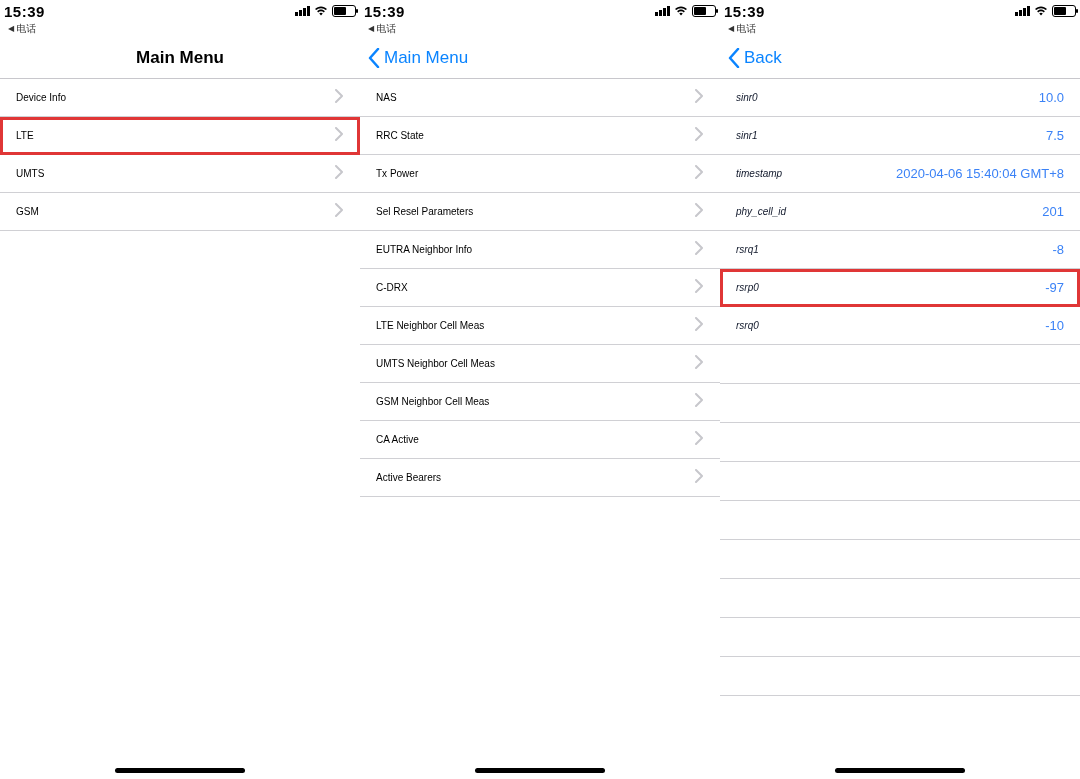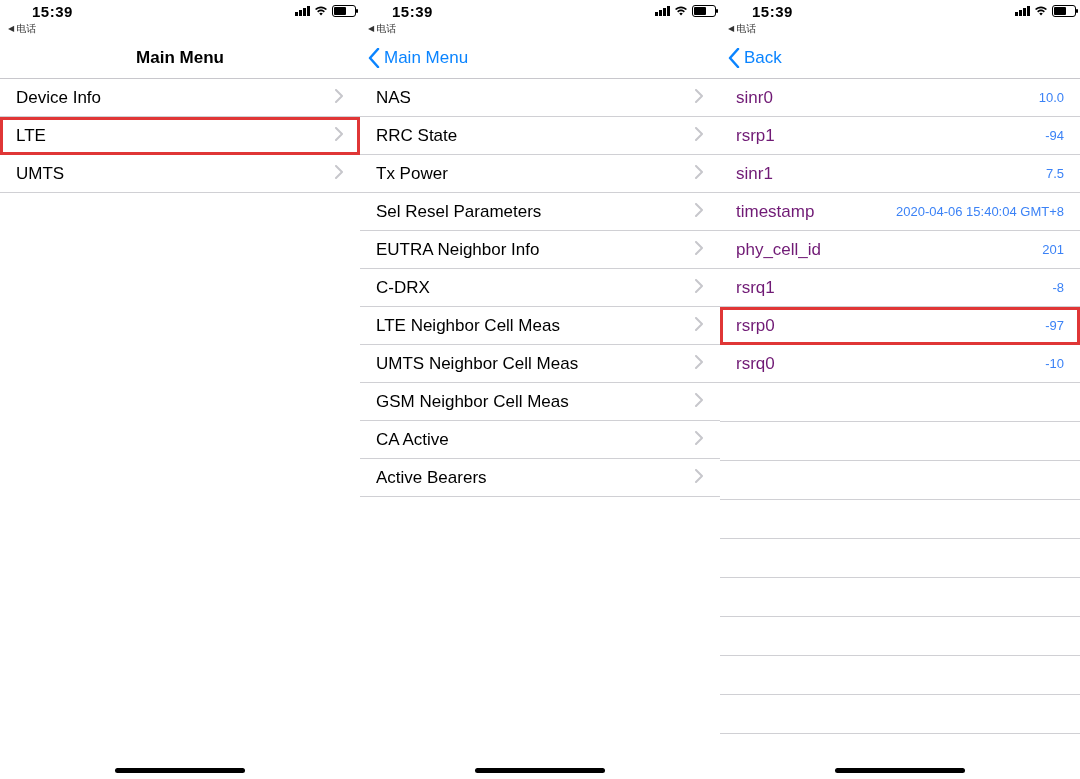--- a/index.html
+++ b/index.html
@@ -21,21 +21,21 @@
     height: 779px;
     background: #fff;
     position: relative;
     display: flex;
     flex-direction: column;
     box-sizing: border-box;
   }
   
   .statusbar {
     height: 22px;
-    padding: 0 4px 0 32px;
+    padding: 0 4px 0 4px;
     display: flex;
     align-items: center;
     justify-content: space-between;
     font-size: 14px;
     font-weight: 600;
     color: #000;
   }
   .statusbar .time {
     font-size: 15px;
     letter-spacing: 0.5px;
@@ -141,25 +141,26 @@
   .row {
     height: 38px;
     display: flex;
     align-items: center;
     padding: 0 16px 0 16px;
     position: relative;
     box-sizing: border-box;
   }
   .row .label {
     flex: 1 1 auto;
-    font-size: 17px;
+    font-size: 10px;
     color: #000;
   }
   .row.detail .label {
-    color: #701a75;
+    font-style: italic;
+    color: #0f172a;
   }
   .row .chevron {
     color: #c7c7cc;
   }
   .row .chevron svg {
     width: 10px;
     height: 14px;
   }
   .row .value {
     color: #3b82f6;
@@ -234,20 +235,26 @@
           <span class="chevron"><svg viewBox="0 0 10 14">
               <path d="M2 1 L8 7 L2 13" stroke="#c7c7cc" stroke-width="2" fill="none" stroke-linecap="round" stroke-linejoin="round"></path>
             </svg></span>
         </div>
         <div class="row sep">
           <span class="label">UMTS</span>
           <span class="chevron"><svg viewBox="0 0 10 14">
               <path d="M2 1 L8 7 L2 13" stroke="#c7c7cc" stroke-width="2" fill="none" stroke-linecap="round" stroke-linejoin="round"></path>
             </svg></span>
         </div>
+        <div class="row sep">
+          <span class="label">GSM</span>
+          <span class="chevron"><svg viewBox="0 0 10 14">
+              <path d="M2 1 L8 7 L2 13" stroke="#c7c7cc" stroke-width="2" fill="none" stroke-linecap="round" stroke-linejoin="round"></path>
+            </svg></span>
+        </div>
       </div>
     <div class="homebar"></div>
   </div>
 
   <div class="phone">
     <div class="statusbar">
       <span class="time">15:39</span>
       <span class="indicators">
         <span class="signal">
           <span></span>
@@ -379,24 +386,20 @@
           </svg>
         <span>Back</span>
       </div>
     </div>
     <div class="body" id="p3-list">
         <div class="row sep detail">
           <span class="label">sinr0</span>
           <span class="value">10.0</span>
         </div>
         <div class="row sep detail">
-          <span class="label">rsrp1</span>
-          <span class="value">-94</span>
-        </div>
-        <div class="row sep detail">
           <span class="label">sinr1</span>
           <span class="value">7.5</span>
         </div>
         <div class="row sep detail">
           <span class="label">timestamp</span>
           <span class="value">2020-04-06 15:40:04 GMT+8</span>
         </div>
         <div class="row sep detail">
           <span class="label">phy_cell_id</span>
           <span class="value">201</span>

